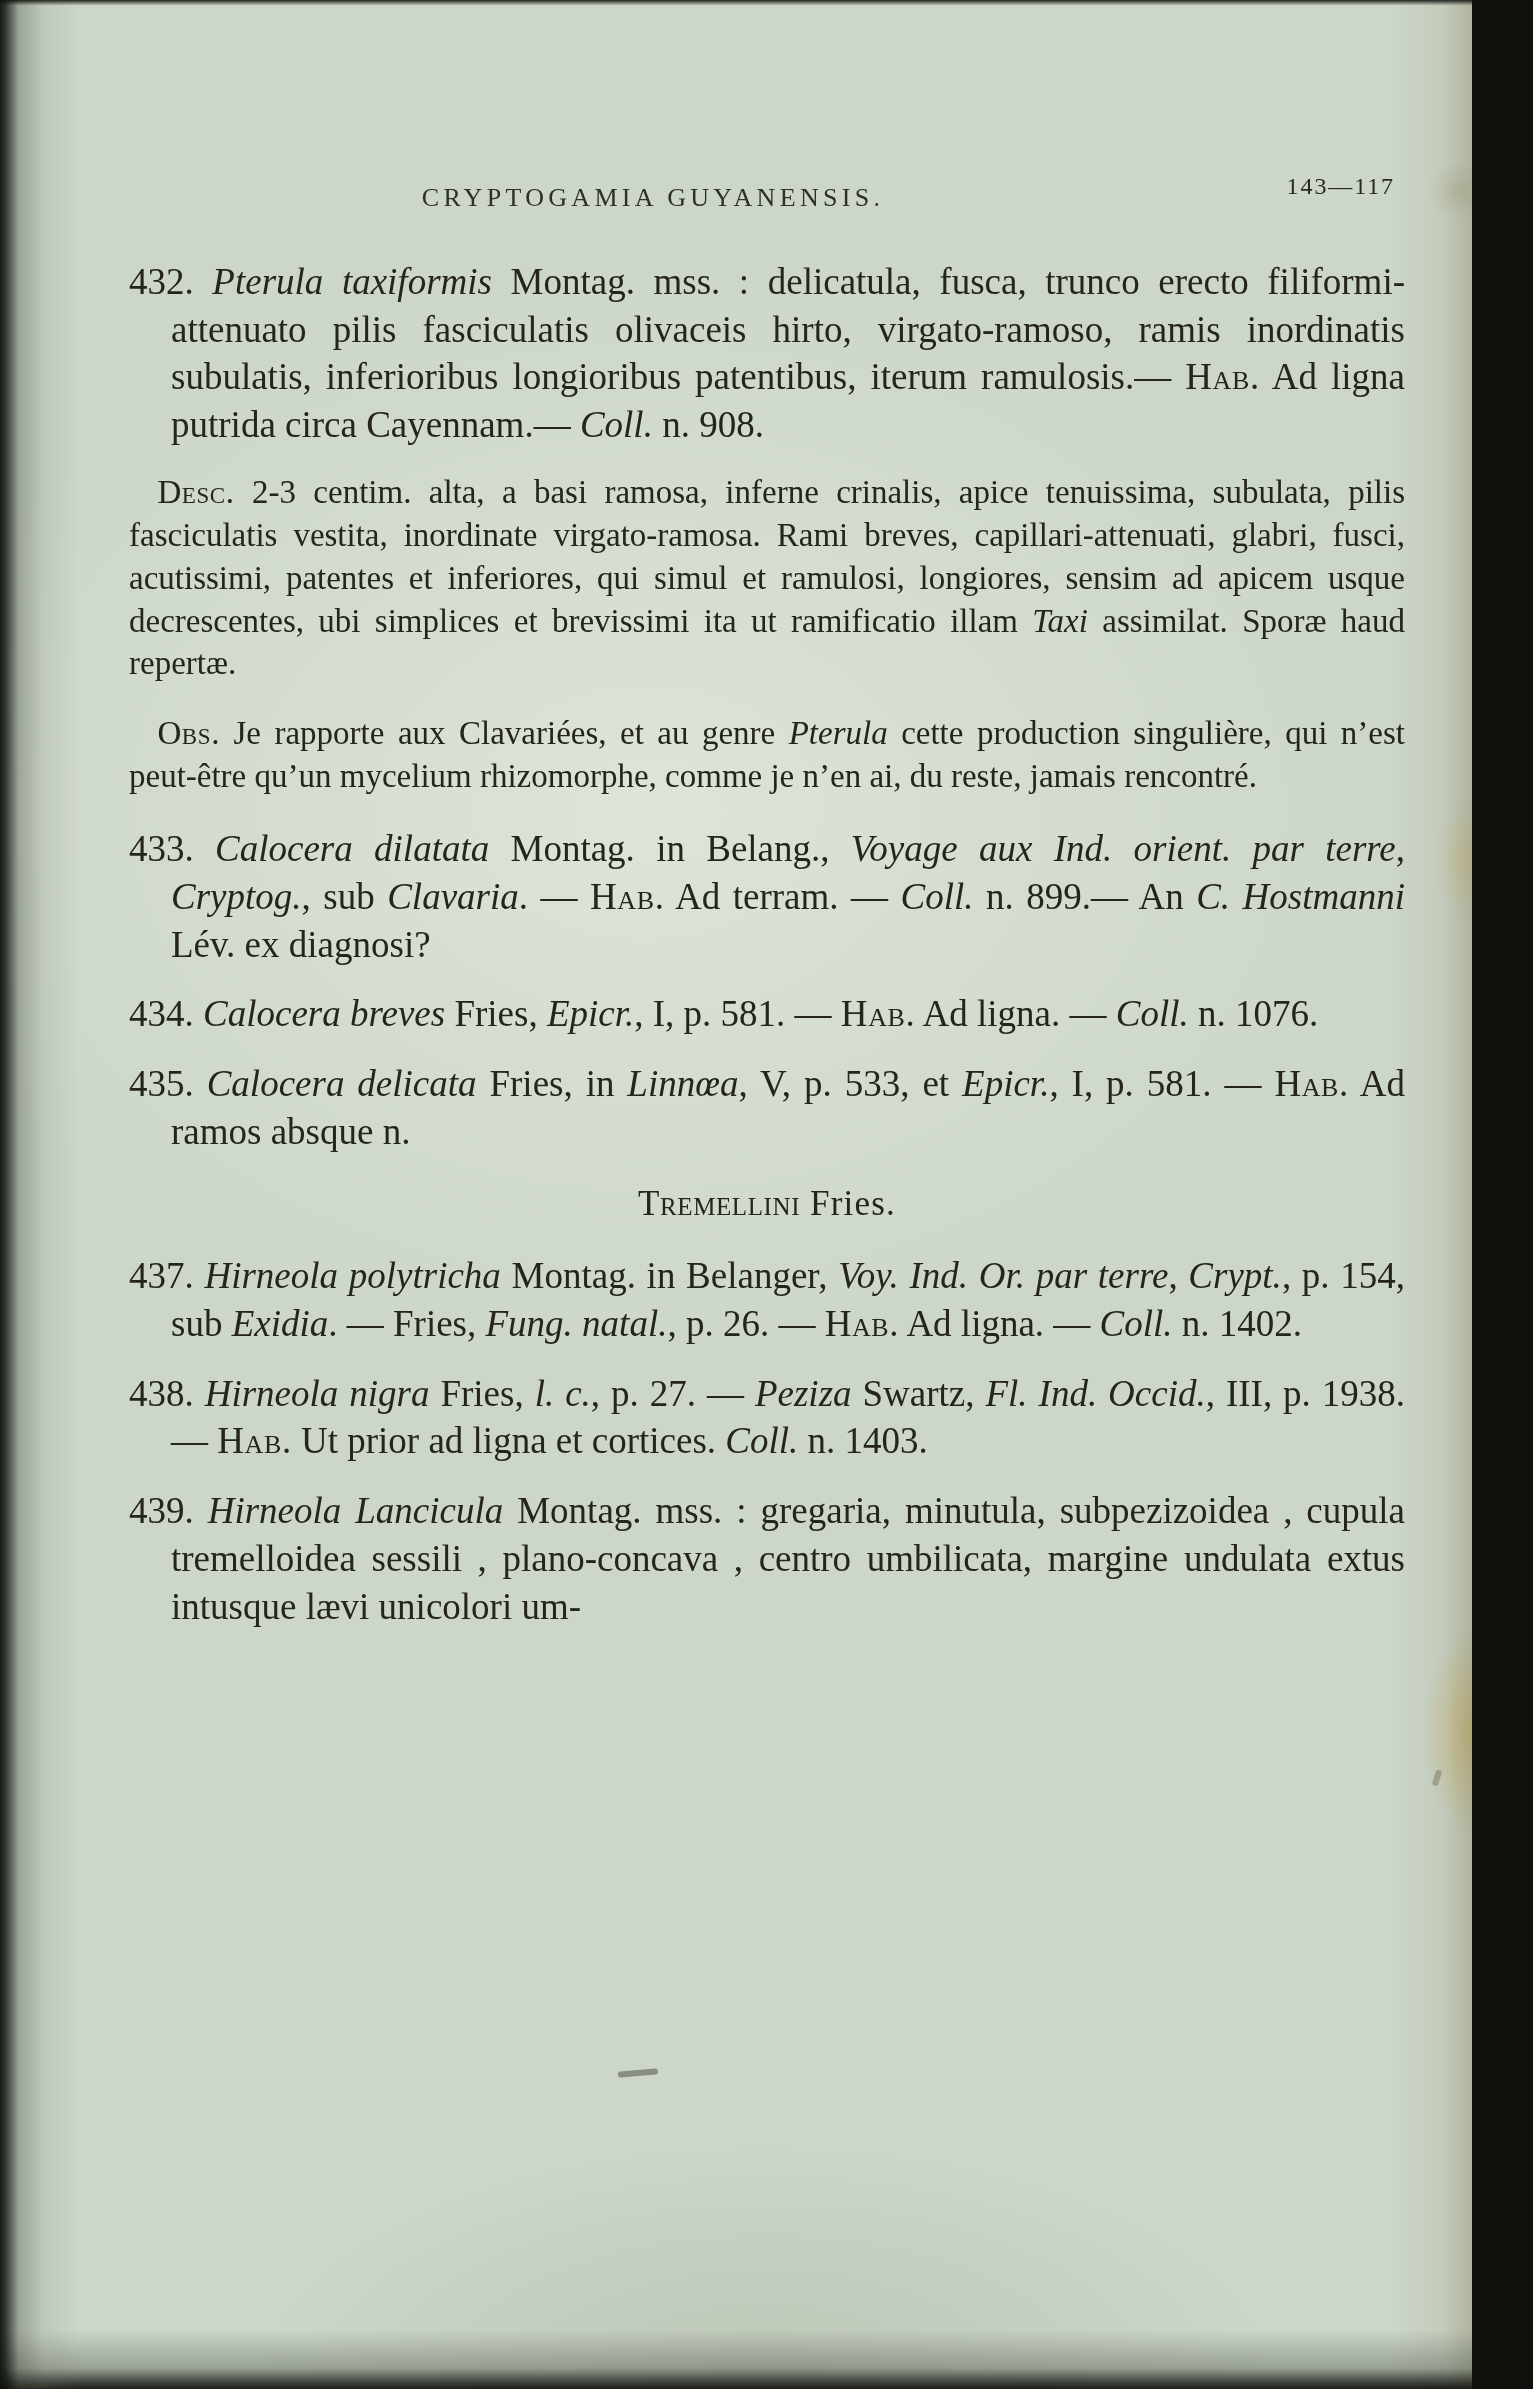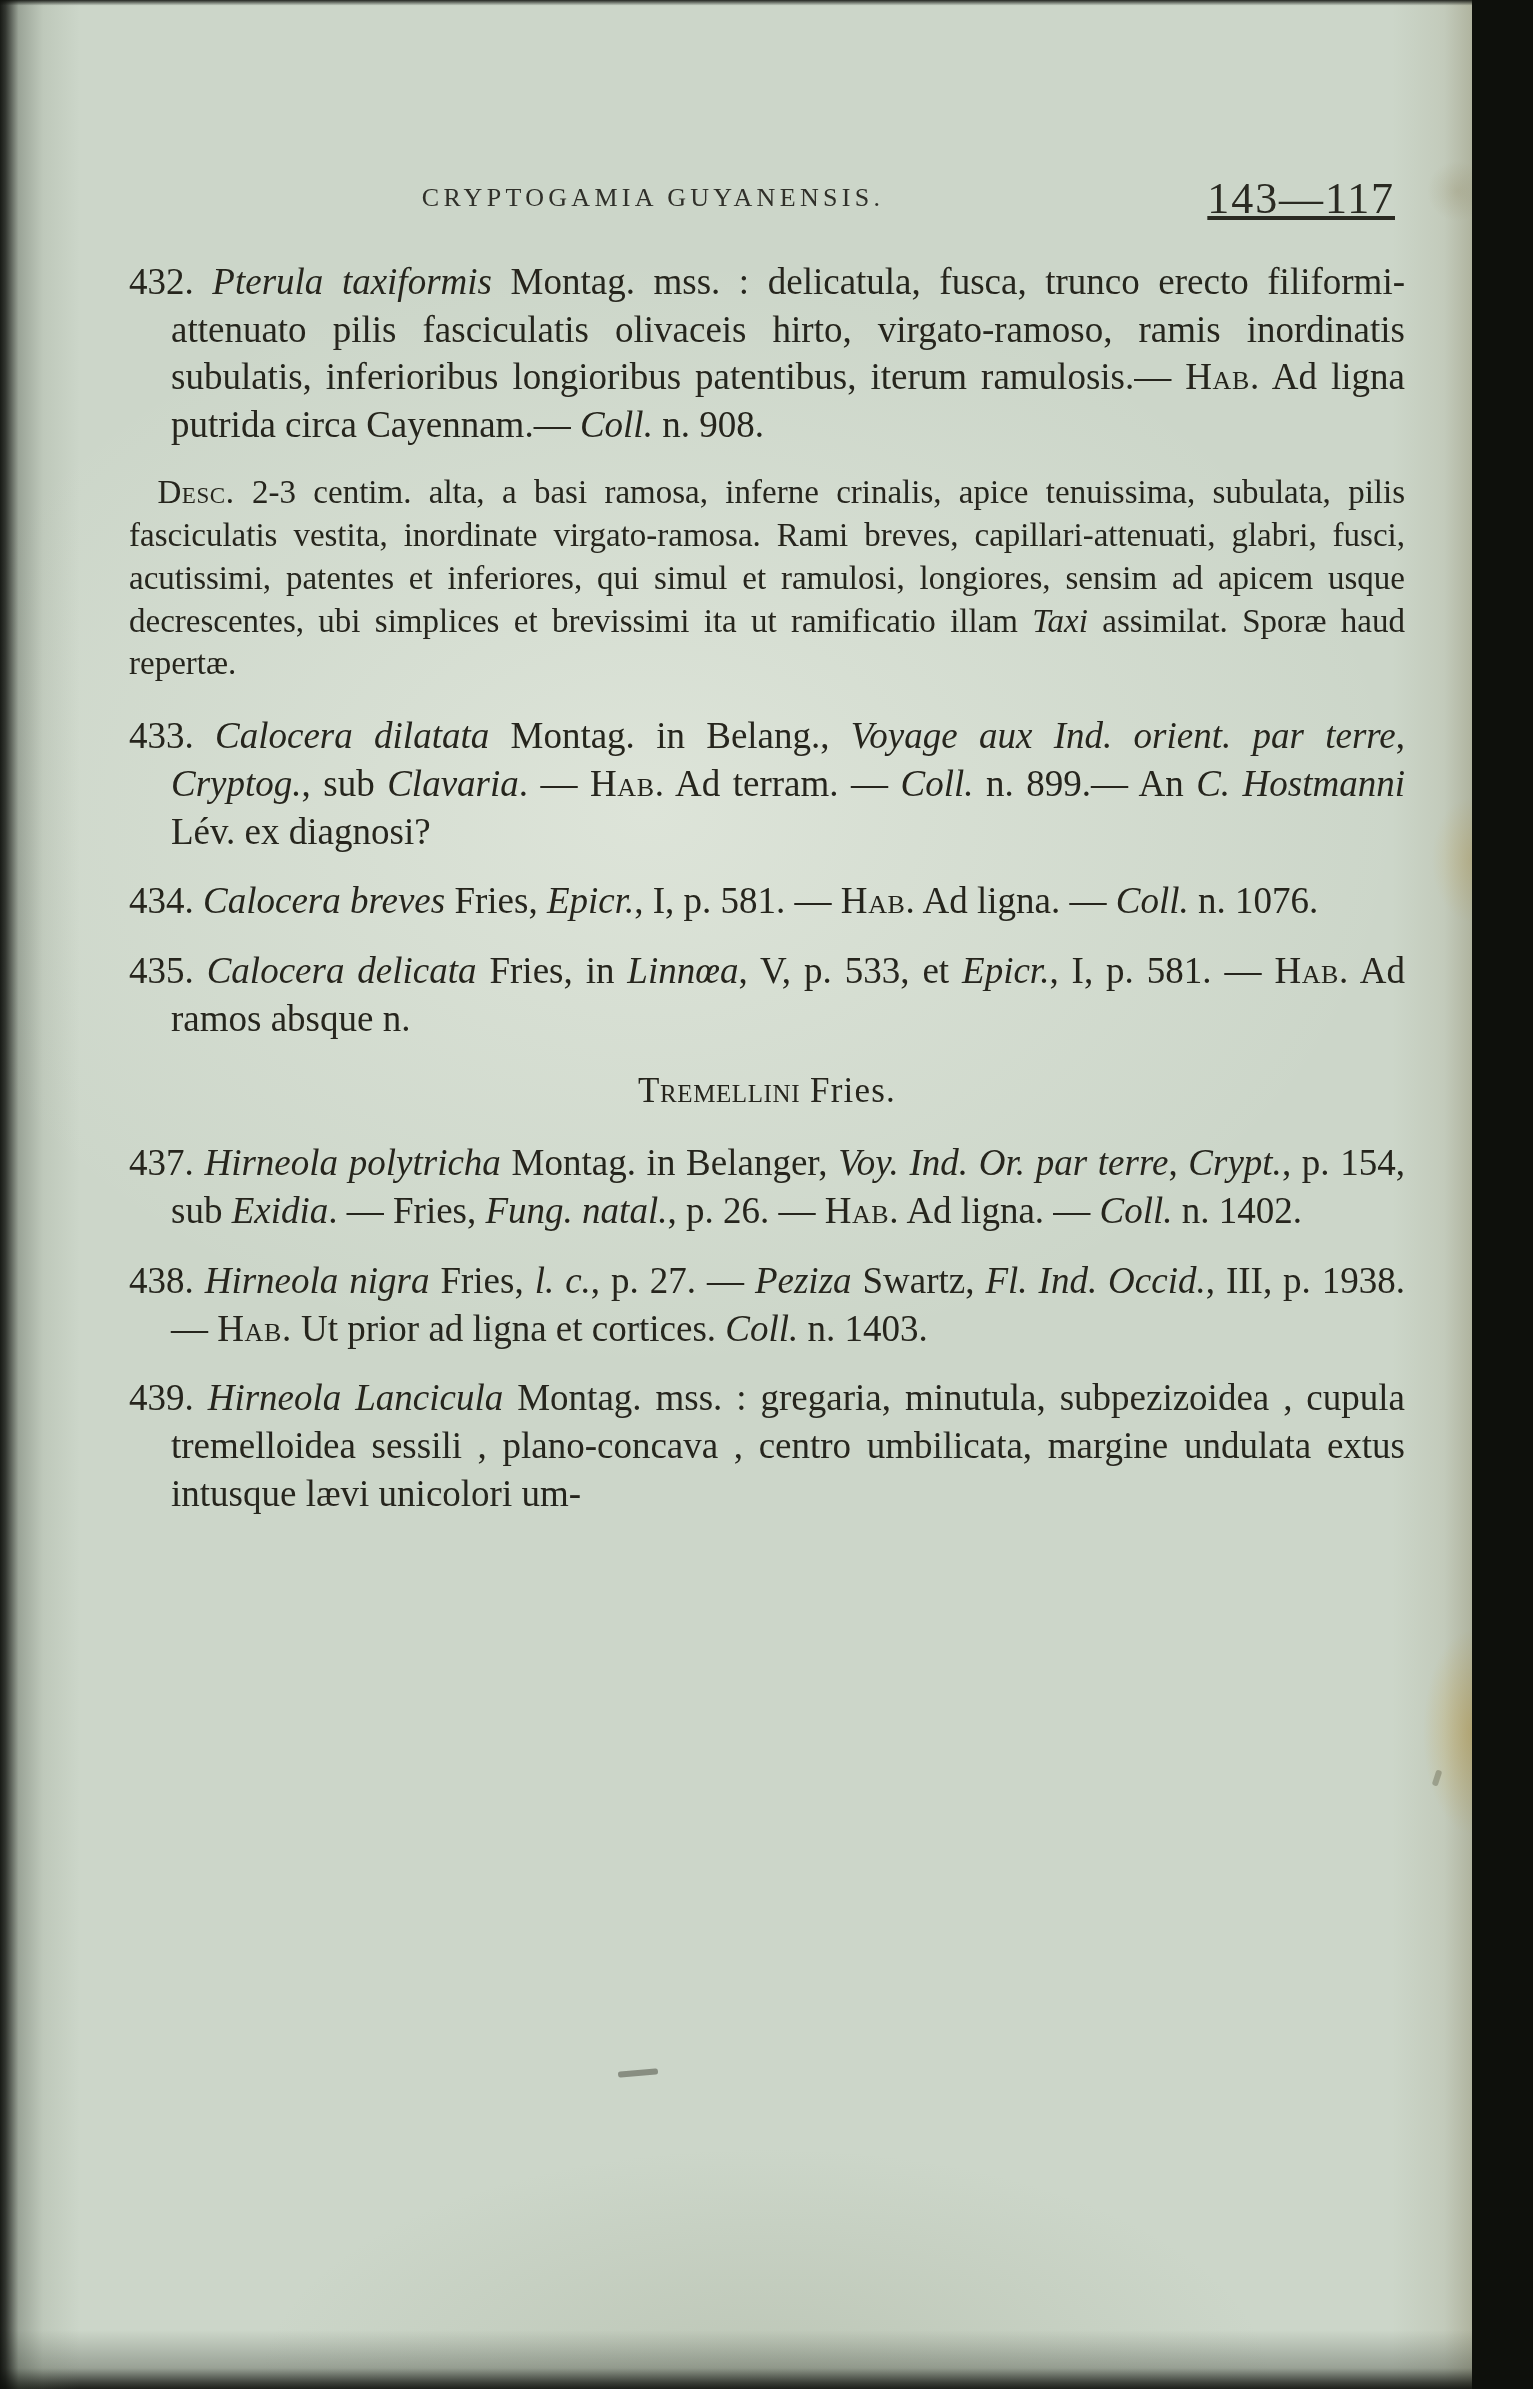--- a/index.html
+++ b/index.html
@@ -26,21 +26,21 @@
   #content { position: absolute; left: 129px; top: 172px; width: 1276px; }
 
   .header { position: relative; height: 59px; margin-bottom: 27px; }
   .header-title {
     position: absolute; left: 0; right: 0; top: 11px; text-align: center;
     transform: translateX(-114px);
     font-size: 26px; letter-spacing: 4.3px; color: #30302a;
   }
   .page-number {
     position: absolute; right: 10px; top: 1.2px;
-    font-size: 44px; letter-spacing: 1.9px; color: #2a2a22; text-decoration: underline;
+    font-size: 24px; letter-spacing: 1.9px; color: #2a2a22;
   }
 
   p { margin: 0; }
   .entry {
     font-size: 37px; line-height: 1.29; text-align: justify;
     margin: 0 0 22px 0; padding-left: 42px; text-indent: -42px;
   }
   .petit {
     font-size: 33px; line-height: 1.30; text-align: justify;
     margin: 0 0 27px 0; text-indent: 28.4px;
@@ -68,20 +68,21 @@
 <div id="page">
   <div id="content">
 
     <div class="header">
       <div class="header-title">CRYPTOGAMIA GUYANENSIS.</div>
       <div class="page-number">143—117</div>
     </div>
 
     <p class="entry"><span>432. </span><span class="italic">Pterula taxiformis </span><span>Montag. mss. : delicatula, fusca, trunco erecto filiformi-attenuato pilis fasciculatis olivaceis hirto, virgato-ramoso, ramis inordinatis subulatis, inferioribus longioribus patentibus, iterum ramulosis.— </span><span class="caps">Hab.</span><span> Ad ligna putrida circa Cayennam.— </span><span class="italic">Coll.</span><span> n. 908.</span></p>
     <p class="petit"><span class="caps">Desc.</span><span> 2-3 centim. alta, a basi ramosa, inferne crinalis, apice tenuissima, subulata, pilis fasciculatis vestita, inordinate virgato-ramosa. Rami breves, capillari-attenuati, glabri, fusci, acutissimi, patentes et inferiores, qui simul et ramulosi, longiores, sensim ad apicem usque decrescentes, ubi simplices et brevissimi ita ut ramificatio illam </span><span class="italic">Taxi</span><span> assimilat. Sporæ haud repertæ.</span></p>
+    <p class="petit"><span class="caps">Obs.</span><span> Je rapporte aux Clavariées, et au genre </span><span class="italic">Pterula</span><span> cette production singulière, qui n’est peut-être qu’un mycelium rhizomorphe, comme je n’en ai, du reste, jamais rencontré.</span></p>
     <p class="entry"><span>433. </span><span class="italic">Calocera dilatata </span><span>Montag. in Belang., </span><span class="italic">Voyage aux Ind. orient. par terre</span><span>, </span><span class="italic">Cryptog.</span><span>, sub </span><span class="italic">Clavaria</span><span>. — </span><span class="caps">Hab.</span><span> Ad terram. — </span><span class="italic">Coll.</span><span> n. 899.— An </span><span class="italic">C. Hostmanni </span><span>Lév. ex diagnosi?</span></p>
     <p class="entry"><span>434. </span><span class="italic">Calocera breves </span><span>Fries, </span><span class="italic">Epicr.</span><span>, I, p. 581. — </span><span class="caps">Hab.</span><span> Ad ligna. — </span><span class="italic">Coll.</span><span> n. 1076.</span></p>
     <p class="entry"><span>435. </span><span class="italic">Calocera delicata </span><span>Fries, in </span><span class="italic">Linnœa</span><span>, V, p. 533, et </span><span class="italic">Epicr.</span><span>, I, p. 581. — </span><span class="caps">Hab.</span><span> Ad ramos absque n.</span></p>
     <p class="section-heading"><span class="caps">Tremellini</span><span> Fries.</span></p>
     <p class="entry"><span>437. </span><span class="italic">Hirneola polytricha </span><span>Montag. in Belanger, </span><span class="italic">Voy. Ind. Or. par terre</span><span>, </span><span class="italic">Crypt.</span><span>, p. 154, sub </span><span class="italic">Exidia</span><span>. — Fries, </span><span class="italic">Fung. natal.</span><span>, p. 26. — </span><span class="caps">Hab.</span><span> Ad ligna. — </span><span class="italic">Coll.</span><span> n. 1402.</span></p>
     <p class="entry"><span>438. </span><span class="italic">Hirneola nigra </span><span>Fries, </span><span class="italic">l. c.</span><span>, p. 27. — </span><span class="italic">Peziza </span><span>Swartz, </span><span class="italic">Fl. Ind. Occid.</span><span>, III, p. 1938. — </span><span class="caps">Hab.</span><span> Ut prior ad ligna et cortices. </span><span class="italic">Coll.</span><span> n. 1403.</span></p>
     <p class="entry"><span>439. </span><span class="italic">Hirneola Lancicula </span><span>Montag. mss. : gregaria, minutula, subpezizoidea , cupula tremelloidea sessili , plano-concava , centro umbilicata, margine undulata extus intusque lævi unicolori um-</span></p>
 
   </div>
 

